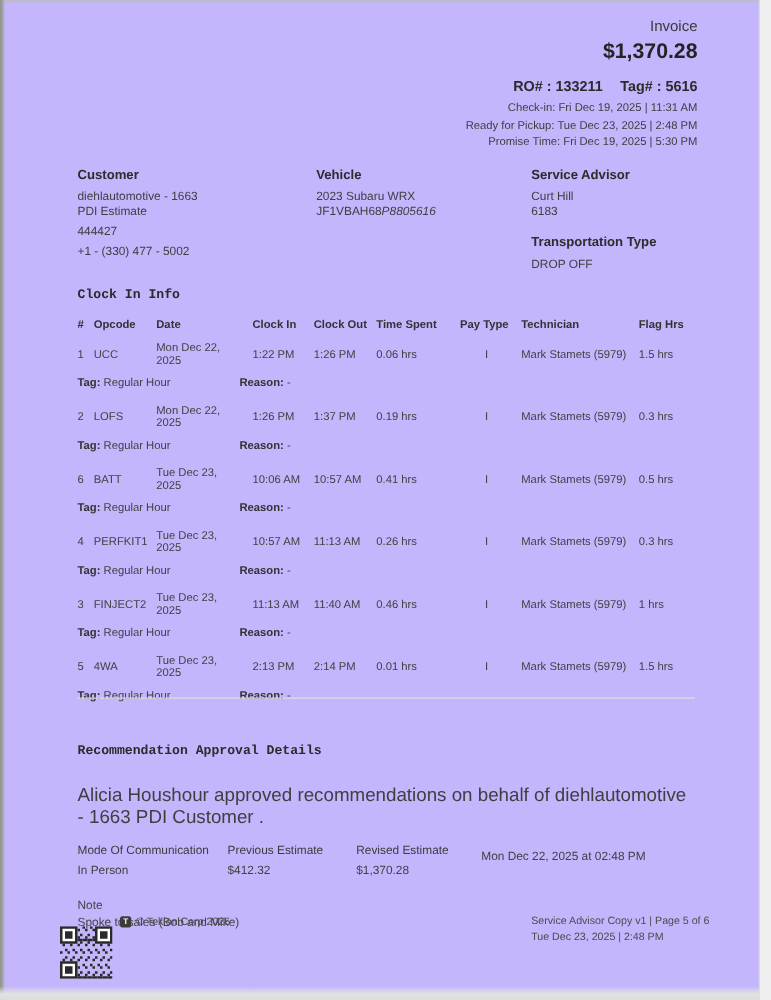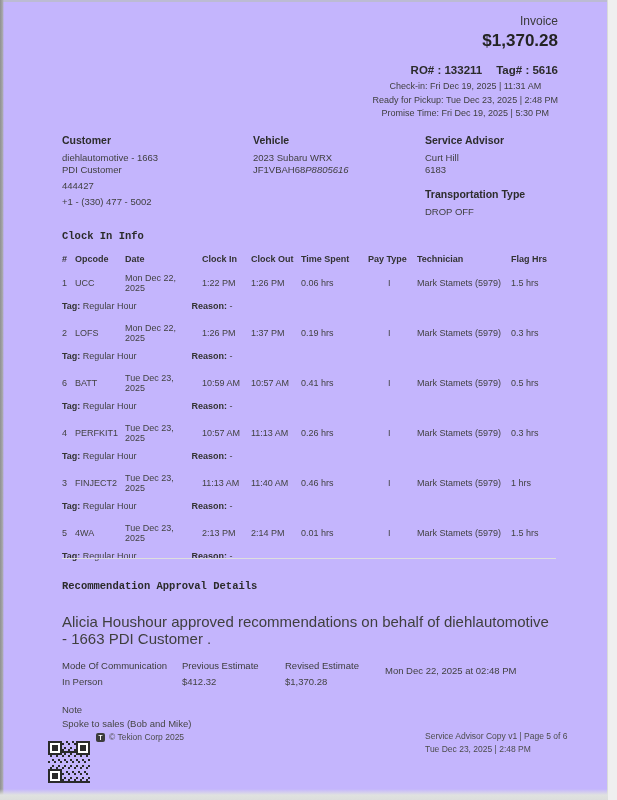--- a/index.html
+++ b/index.html
@@ -18,21 +18,21 @@
   .edge-right{position:absolute;right:0;top:0;bottom:0;width:1px;background:#d8dadb;}
   .edge-bottom{position:absolute;left:0;right:0;bottom:0;height:11px;
     background:linear-gradient(180deg,rgba(220,222,220,0) 0%,#e0e2e0 55%,#dcdedc 100%);}
 
   
   .hdr-right{position:absolute;top:14px;right:50px;text-align:right;}
   .inv-label{font-size:12px;color:#3a3a3a;}
   .inv-amount{font-size:17px;font-weight:700;color:#242424;margin-top:3px;}
   .ro-line{font-size:11.5px;font-weight:700;color:#2b2b2b;margin-top:13px;}
   .ro-line .gap{display:inline-block;width:14px;}
-  .hdr-detail{font-size:9px;color:#3f3f3f;line-height:13.5px;margin-top:4px;text-align:center;}
+  .hdr-detail{font-size:9px;color:#3f3f3f;line-height:13.5px;margin-top:4px;}
 
   
   .info-cols{position:absolute;top:134px;left:62px;right:52px;display:flex;}
   .col-customer{width:191px;}
   .col-vehicle{width:172px;}
   .col-advisor{flex:1;}
   .blk-title{font-size:10.5px;font-weight:700;color:#2d2d2d;margin-bottom:6px;}
   .blk-line{font-size:9.5px;color:#3f3f3f;line-height:12px;}
   .blk-line.sp{margin-top:4px;}
   .vin-italic{font-style:italic;}
@@ -45,21 +45,21 @@
   .tbl-head{margin-top:12px;font-size:9px;font-weight:700;color:#333;}
   .tbl-head span{padding-right:4px;}
   .row-main{min-height:30px;align-items:center;font-size:9px;color:#424242;margin-top:4px;}
   .cell-date span{display:inline-block;width:62px;line-height:10.5px;}
   .cell-pay{padding-left:20px;}
   .row-tag{font-size:9px;color:#424242;margin-top:3px;margin-bottom:7px;}
   .row-tag .tagcell{display:inline-block;width:127px;}
   .bold-lbl{font-weight:700;color:#333;}
 
   
-  .recommend{position:absolute;top:558px;left:62px;right:52px;border-top:1px solid #dedede;padding-top:21px;}
+  .recommend{position:absolute;top:558px;left:62px;right:52px;border-top:1px solid #dedede;padding-top:36px;}
   .approval-text{font-size:15px;color:#3f3f3f;margin-top:21px;}
   .rec-grid{display:grid;grid-template-columns:120px 103px 100px 1fr;margin-top:13px;font-size:9.5px;}
   .rec-grid .lbl{color:#3c3c3c;}
   .rec-grid .val{margin-top:5px;color:#424242;}
   .note-blk{margin-top:16px;font-size:9.5px;color:#454545;line-height:14px;}
 
   
   .qr{position:absolute;left:48px;top:741px;width:42px;height:42px;}
   .copyright-wrap{position:absolute;left:96px;top:732px;display:flex;align-items:center;font-size:8.5px;color:#4c4c4c;}
   .tek-logo{display:inline-flex;align-items:center;justify-content:center;width:9px;height:9px;
@@ -83,21 +83,21 @@
       <div>Check-in: Fri Dec 19, 2025 | 11:31 AM</div>
       <div>Ready for Pickup: Tue Dec 23, 2025 | 2:48 PM</div>
       <div>Promise Time: Fri Dec 19, 2025 | 5:30 PM</div>
     </div>
   </div>
 
   <div class="info-cols">
     <div class="col-customer">
       <div class="blk-title">Customer</div>
       <div class="blk-line">diehlautomotive - 1663</div>
-      <div class="blk-line">PDI Customer</div>
+      <div class="blk-line">PDI Estimate</div>
       <div class="blk-line sp">444427</div>
       <div class="blk-line sp">+1 - (330) 477 - 5002</div>
     </div>
     <div class="col-vehicle">
       <div class="blk-title">Vehicle</div>
       <div class="blk-line">2023 Subaru WRX</div>
       <div class="blk-line"><span>JF1VBAH68</span><span class="vin-italic">P8805616</span></div>
     </div>
     <div class="col-advisor">
       <div class="blk-title">Service Advisor</div>
@@ -159,21 +159,21 @@
         <span class="tagcell"><span class="bold-lbl">Tag:</span> <span>Regular Hour</span></span>
         <span><span class="bold-lbl">Reason:</span> <span>-</span></span>
       </div>
     </div>
 
     <div>
       <div class="tbl-grid row-main">
         <span>6</span>
         <span>BATT</span>
         <span class="cell-date"><span>Tue Dec 23, 2025</span></span>
-        <span>10:59 AM</span>
+        <span>10:06 AM</span>
         <span>10:57 AM</span>
         <span>0.41 hrs</span>
         <span class="cell-pay">I</span>
         <span>Mark Stamets (5979)</span>
         <span>0.5 hrs</span>
       </div>
       <div class="row-tag">
         <span class="tagcell"><span class="bold-lbl">Tag:</span> <span>Regular Hour</span></span>
         <span><span class="bold-lbl">Reason:</span> <span>-</span></span>
       </div>

